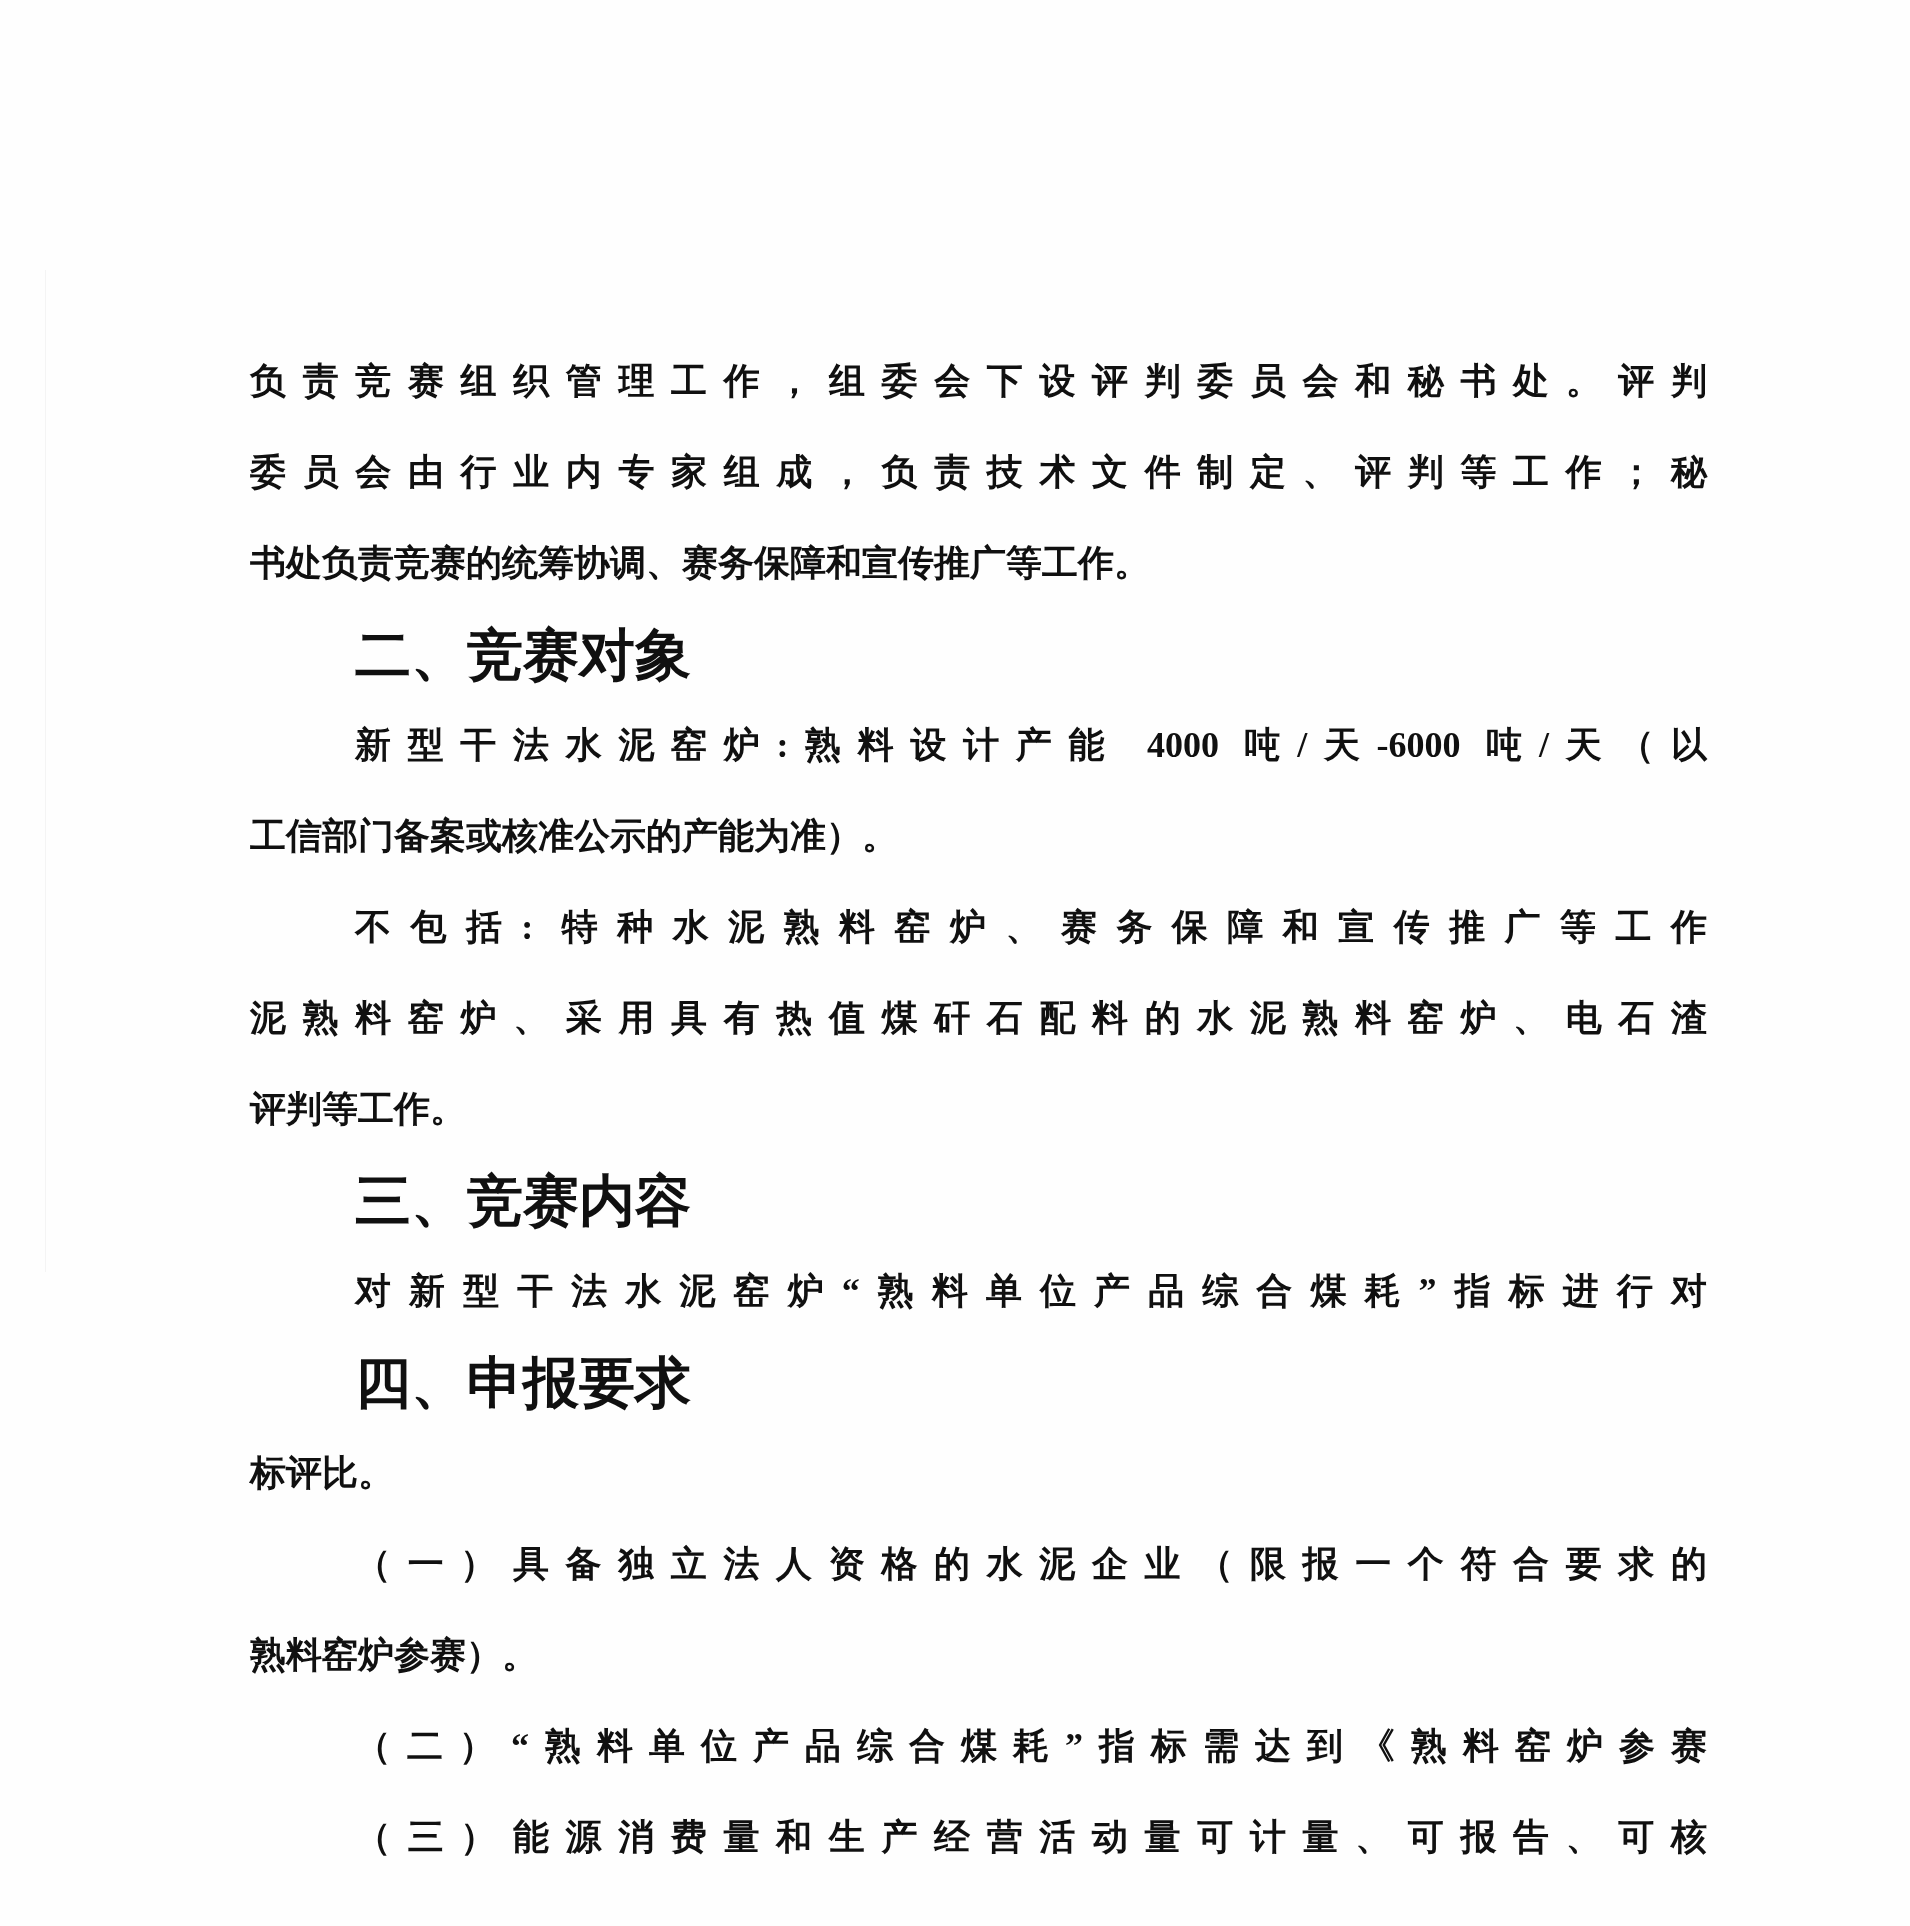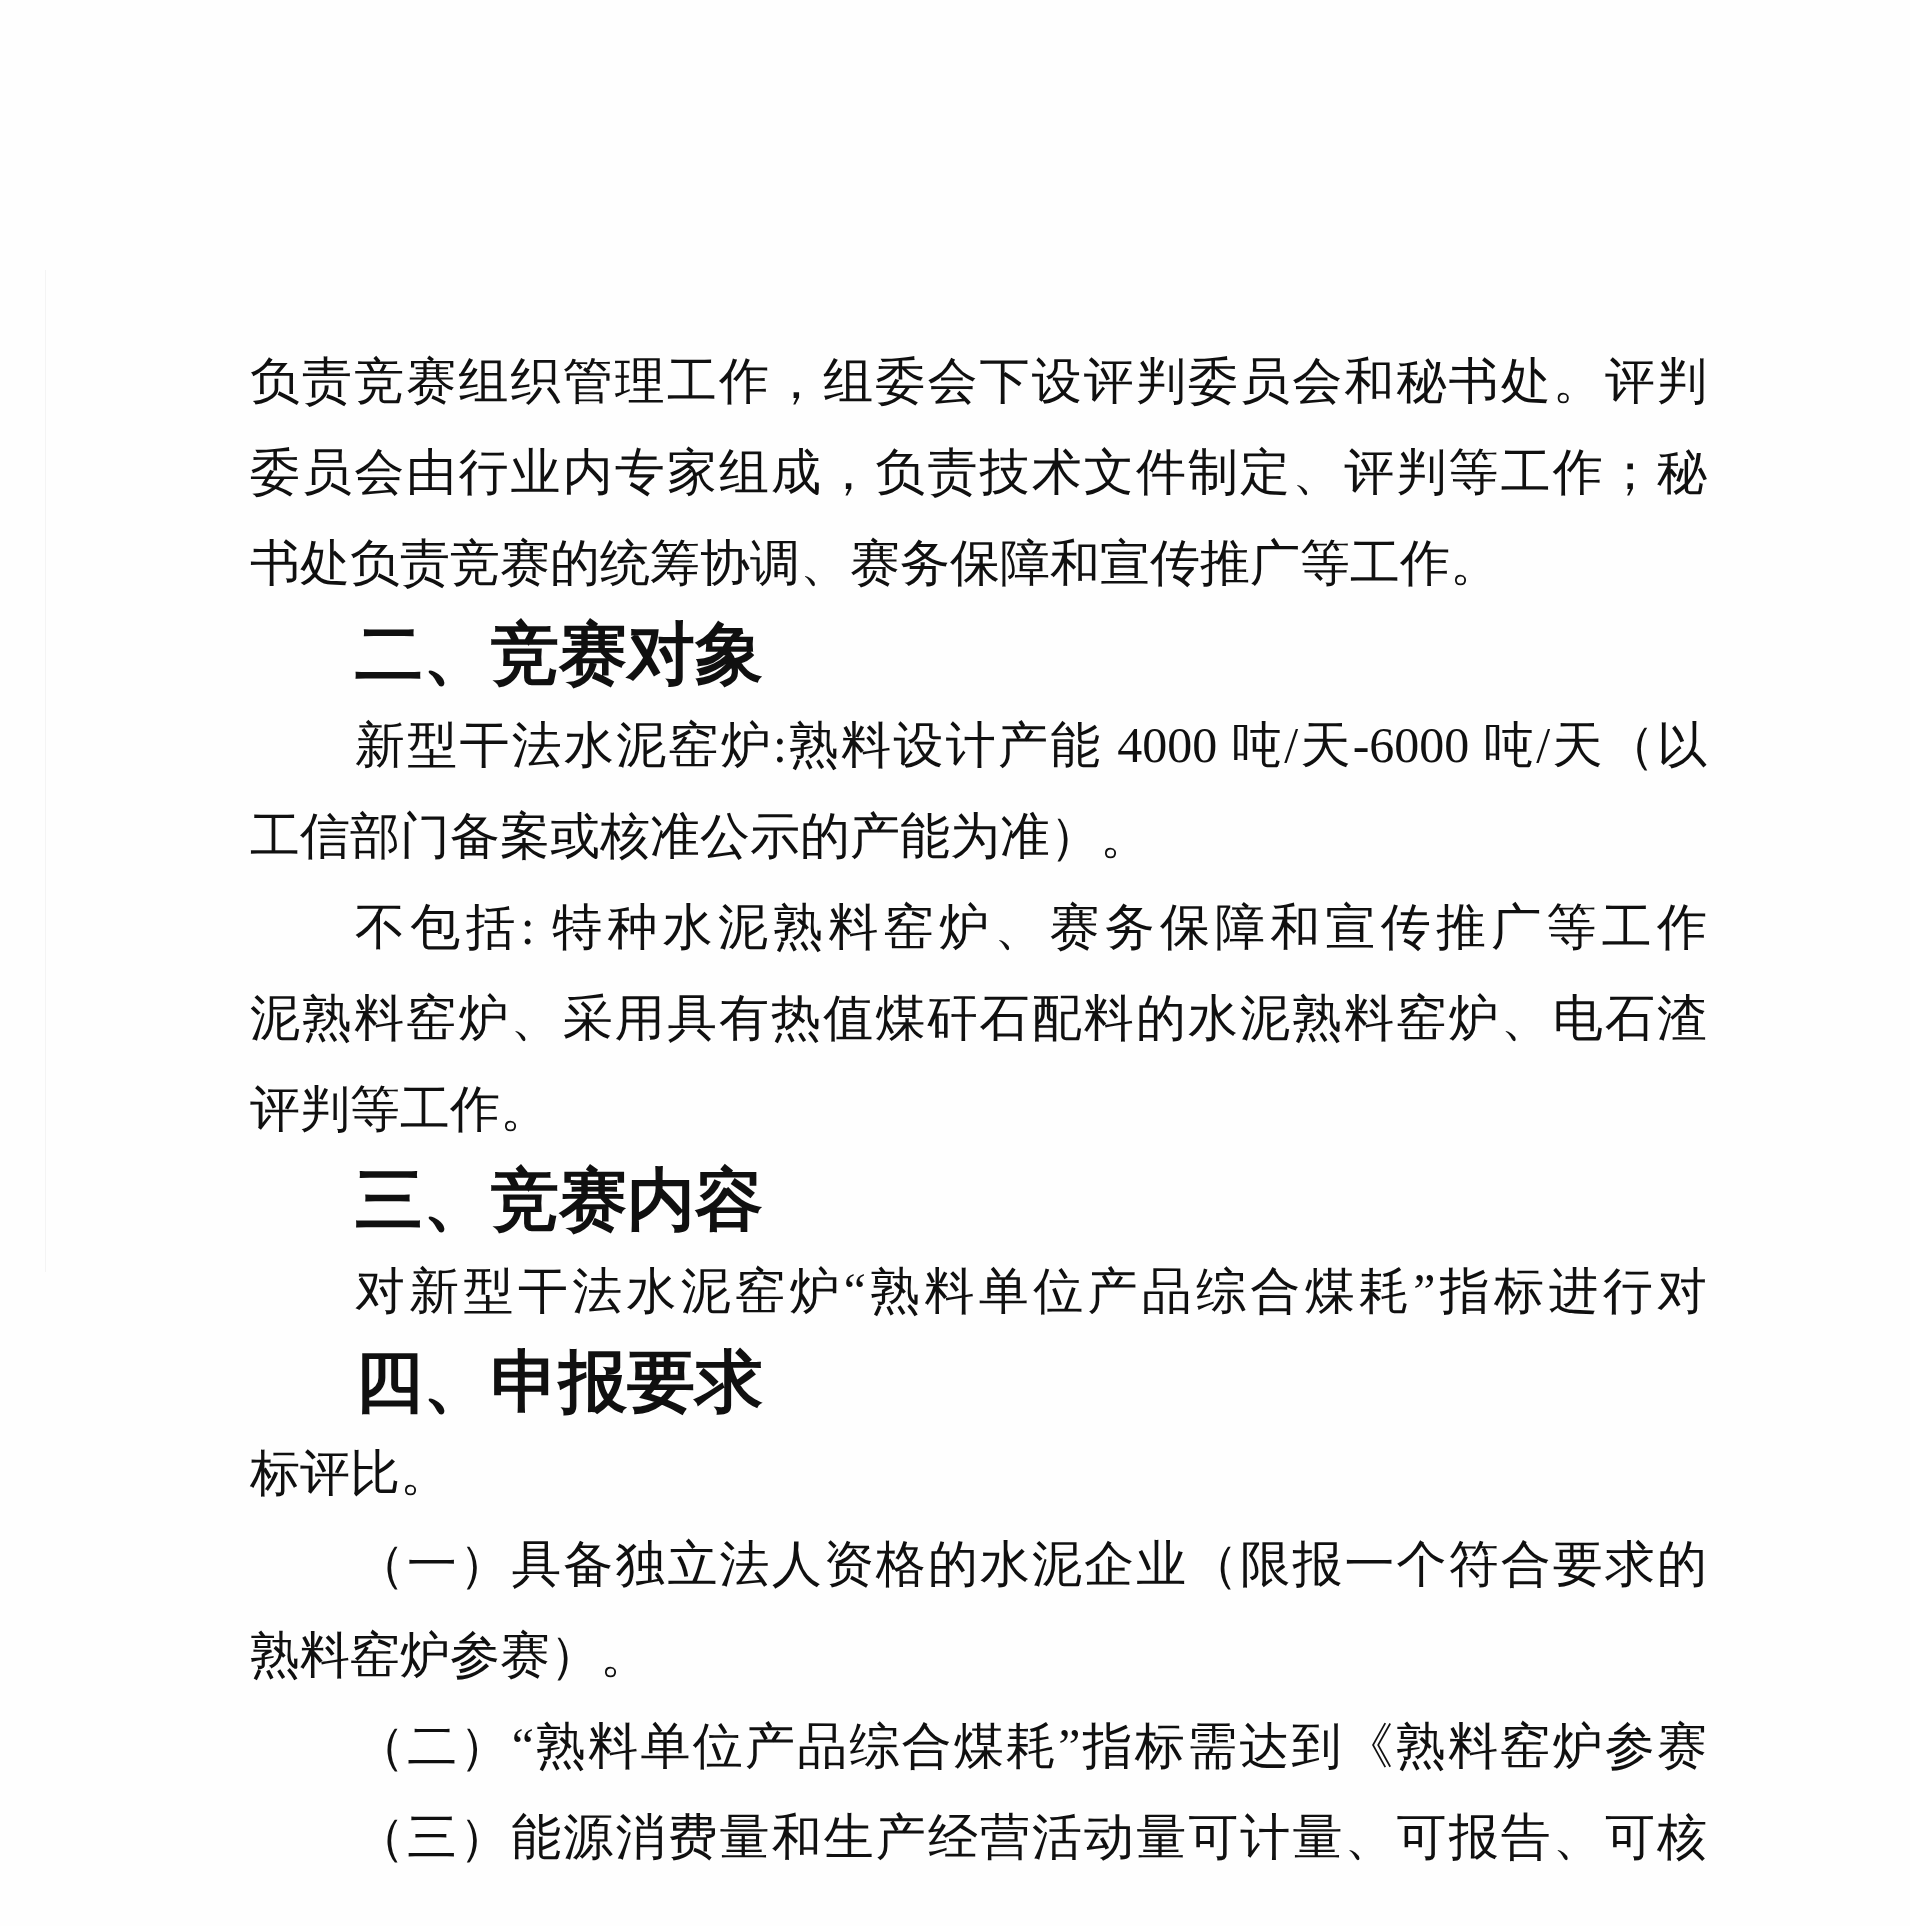--- a/index.html
+++ b/index.html
@@ -17,38 +17,39 @@
     background: #fefefe;
     overflow: hidden;
   }
   .text-block {
     position: absolute;
     left: 250px;
     top: 336px;
     width: 1457px;
   }
   .line {
-    font-size: 50px;
+    font-size: 36px;
     line-height: 91px;
     height: 91px;
     color: #101010;
     text-align: justify;
     text-justify: inter-character;
     overflow: visible;
+    font-weight: bold;
   }
   .line.full {
     text-align-last: justify;
   }
   .line.indent {
     text-indent: 105px;
   }
   .line.heading {
-    font-family: Liberation Serif, serif;
+    font-family: Liberation Sans, sans-serif;
     font-weight: 700;
-    font-size: 68px;
+    font-size: 56px;
     text-align: center;
     text-align-last: left;
   }
   
   .scan-streak {
     position: absolute;
     left: 45px;
     top: 270px;
     width: 1.2px;
     height: 1002px;

